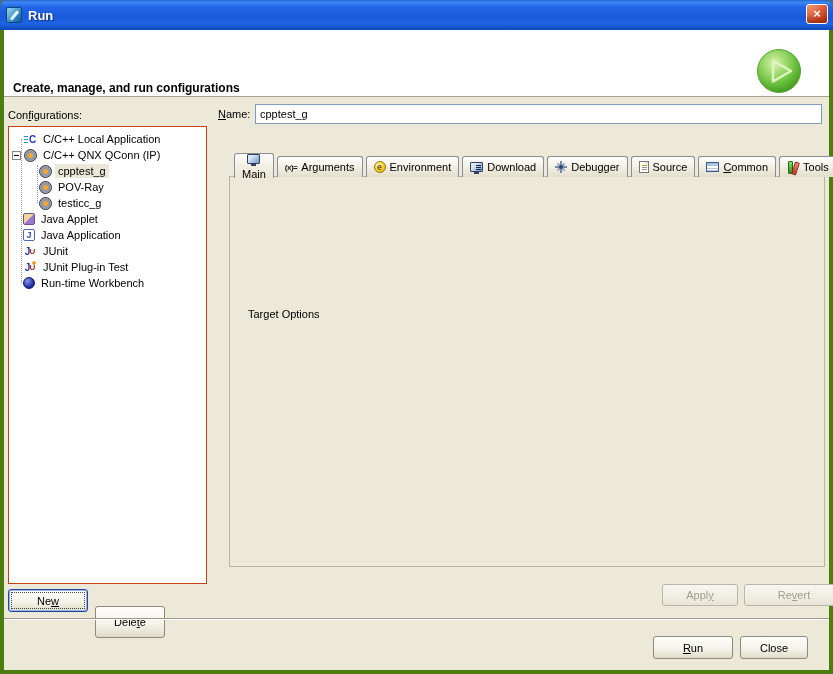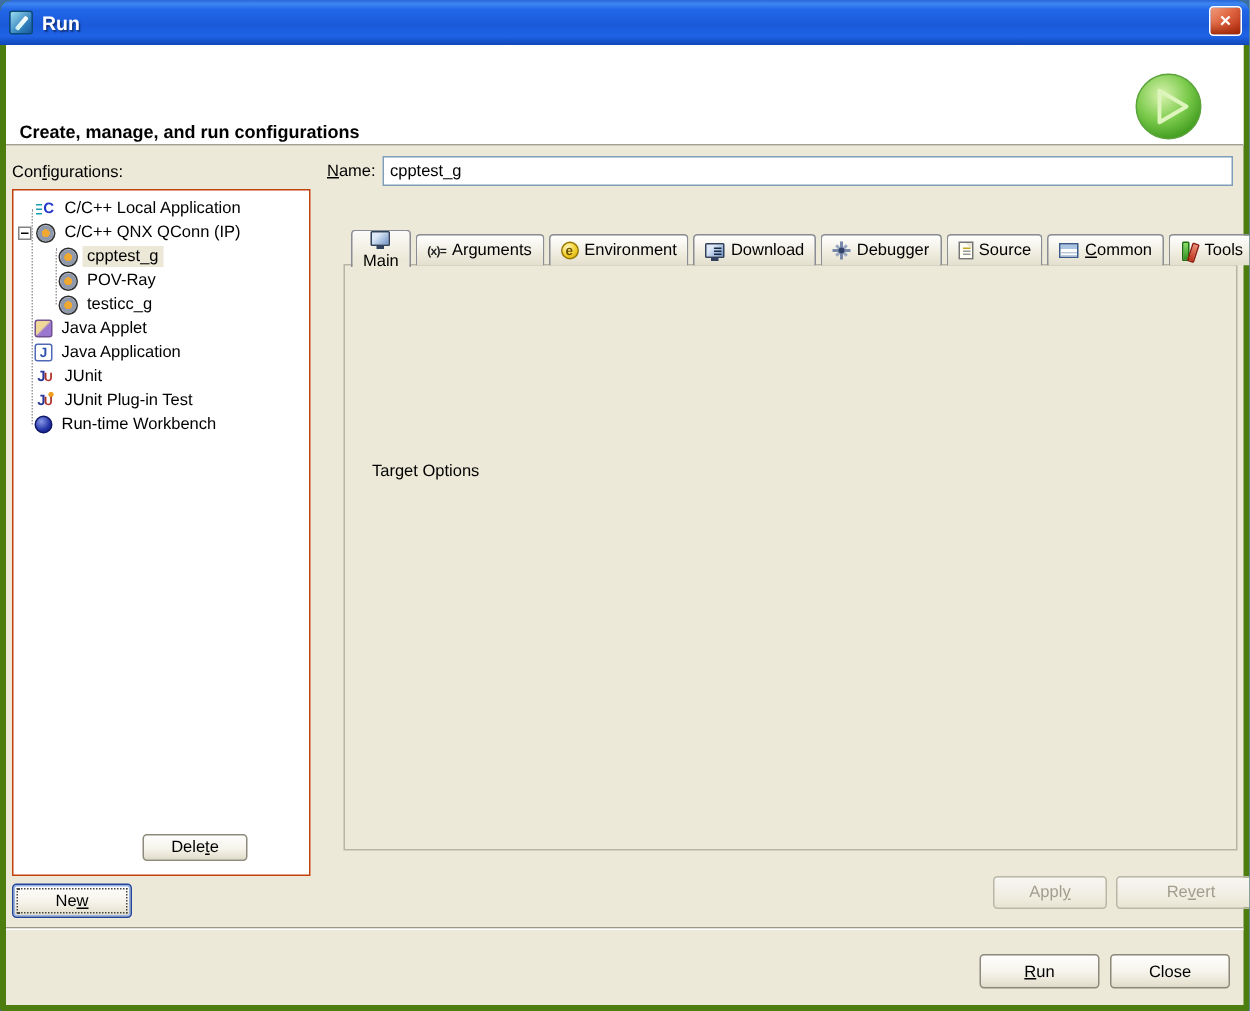--- a/index.html
+++ b/index.html
@@ -222,21 +222,21 @@
         <span class="tic tic-junit tic-jplug"></span>
         <span class="tlabel">JUnit Plug-in Test</span>
       </div>
       <div class="trow d0 noexp" style="top:148px;">
         <span class="tic tic-workbench"></span>
         <span class="tlabel">Run-time Workbench</span>
       </div>
     </div>
 
     <button class="btn default-focus" style="left:4px; top:559px; width:80px; height:23px;">Ne<u>w</u></button>
-    <button class="btn" style="left:91px; top:526px; width:70px; height:18px;">Dele<u>t</u>e</button>
+    <button class="btn" style="left:91px; top:576px; width:70px; height:32px;">Dele<u>t</u>e</button>
 
     <div class="lbl" style="left:214px; top:78px;"><u>N</u>ame:</div>
     <input class="txt" style="left: 251px; top: 74px; width: 567px;" value="cpptest_g">
 
     <div class="tabstrip">
       <div class="tab sel">
         <span class="ti mi"></span>
         <span>Main</span>
       </div>
       <div class="tab">
@@ -298,15 +298,15 @@
     <button class="btn" style="left:690px; top:344px; width:109px;">Add New Target...</button>
     <button class="btn" style="left:690px; top:372px; width:109px;">Remove Target</button>
     <button class="btn" style="left:690px; top:400px; width:109px;">Target Properties...</button>
     <button class="btn" style="left:690px; top:428px; width:109px;">Refresh Target</button>
 
     <button class="btn disabled" disabled="" style="left:658px; top:554px; width:76px;">Appl<u>y</u></button>
     <button class="btn disabled" disabled="" style="left:740px; top:554px; width:100px;">Re<u>v</u>ert</button>
 
     <div class="sep" style="top:588px;"></div>
     <button class="btn" style="left:649px; top:606px; width:80px; height:23px;"><u>R</u>un</button>
-    <button class="btn" style="left:736px; top:606px; width:80px; height:23px;">Close</button>
+    <button class="btn" style="left:736px; top:606px; width:68px; height:23px;">Close</button>
   </div>
 </div>
 
 </body></html>

